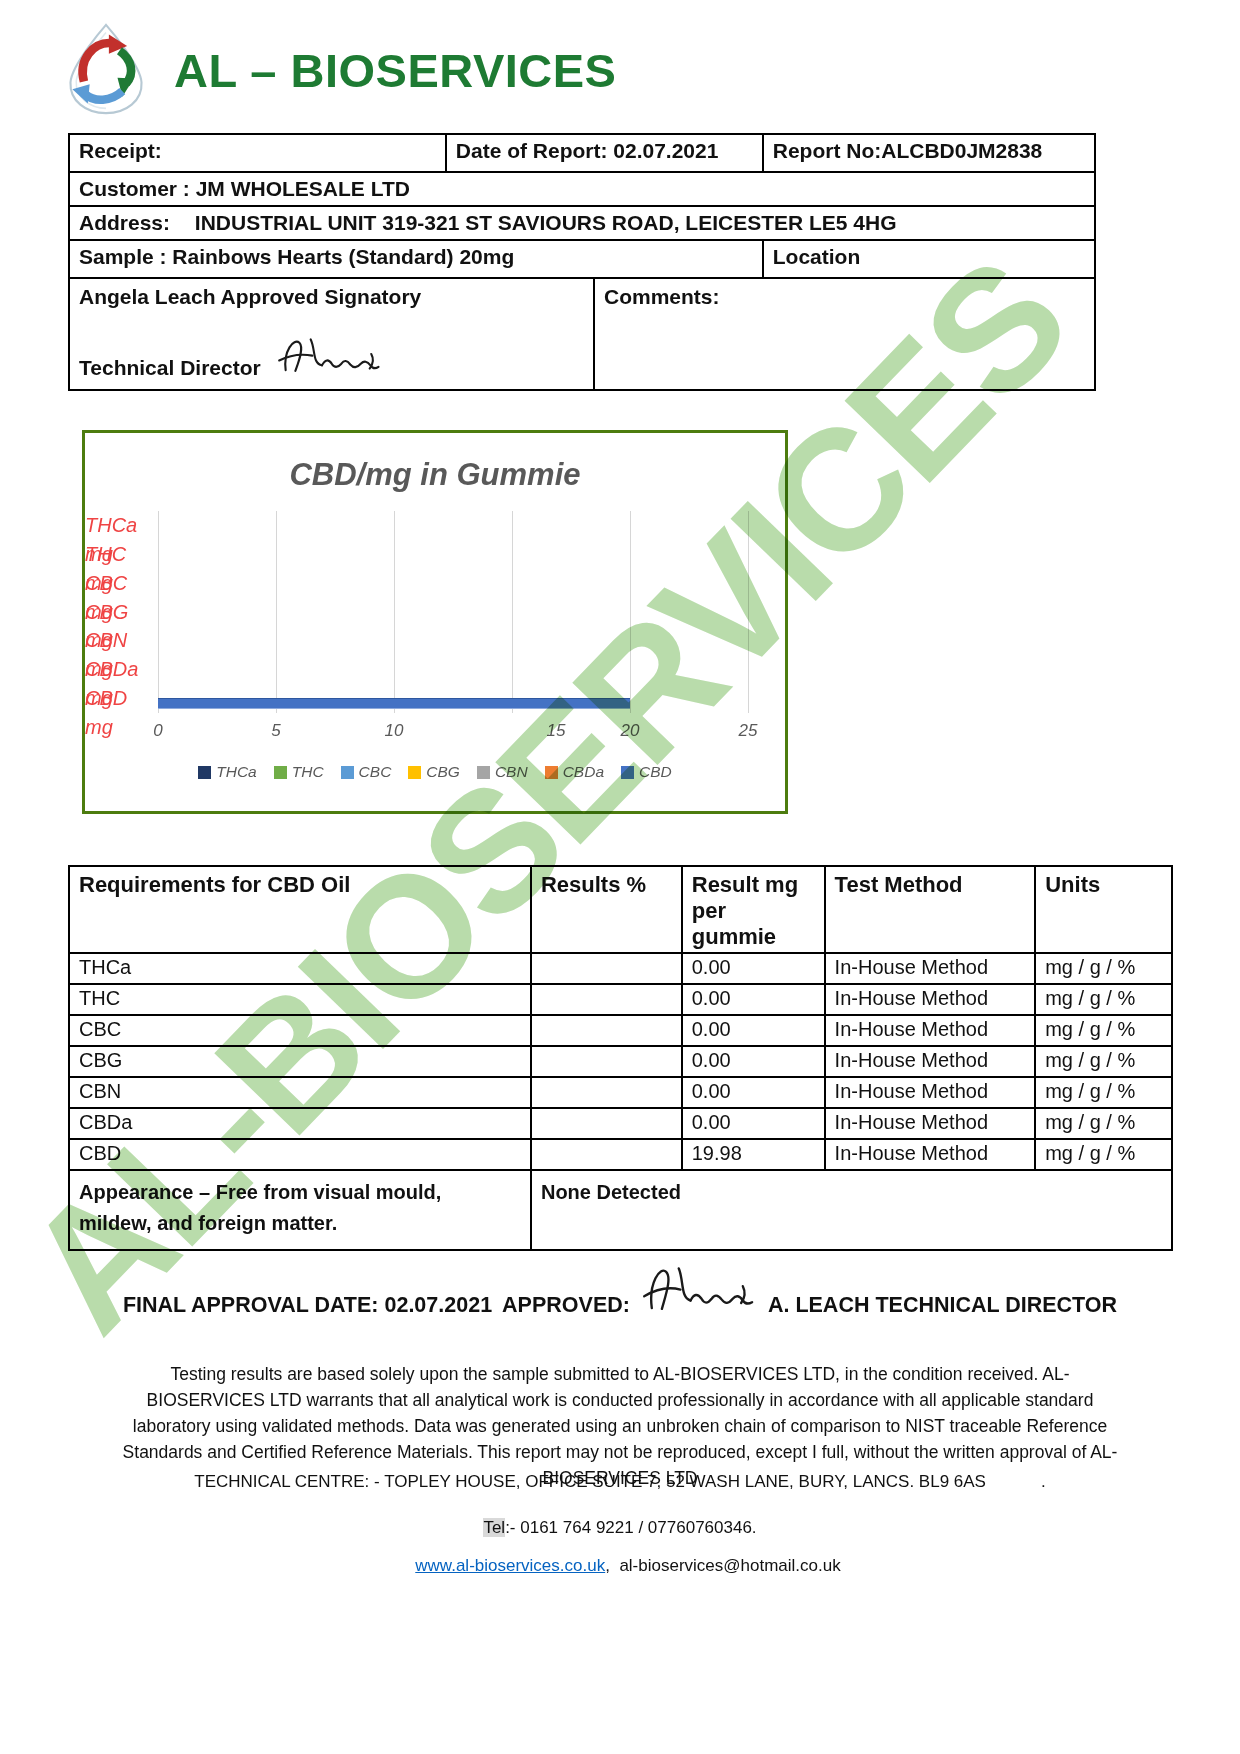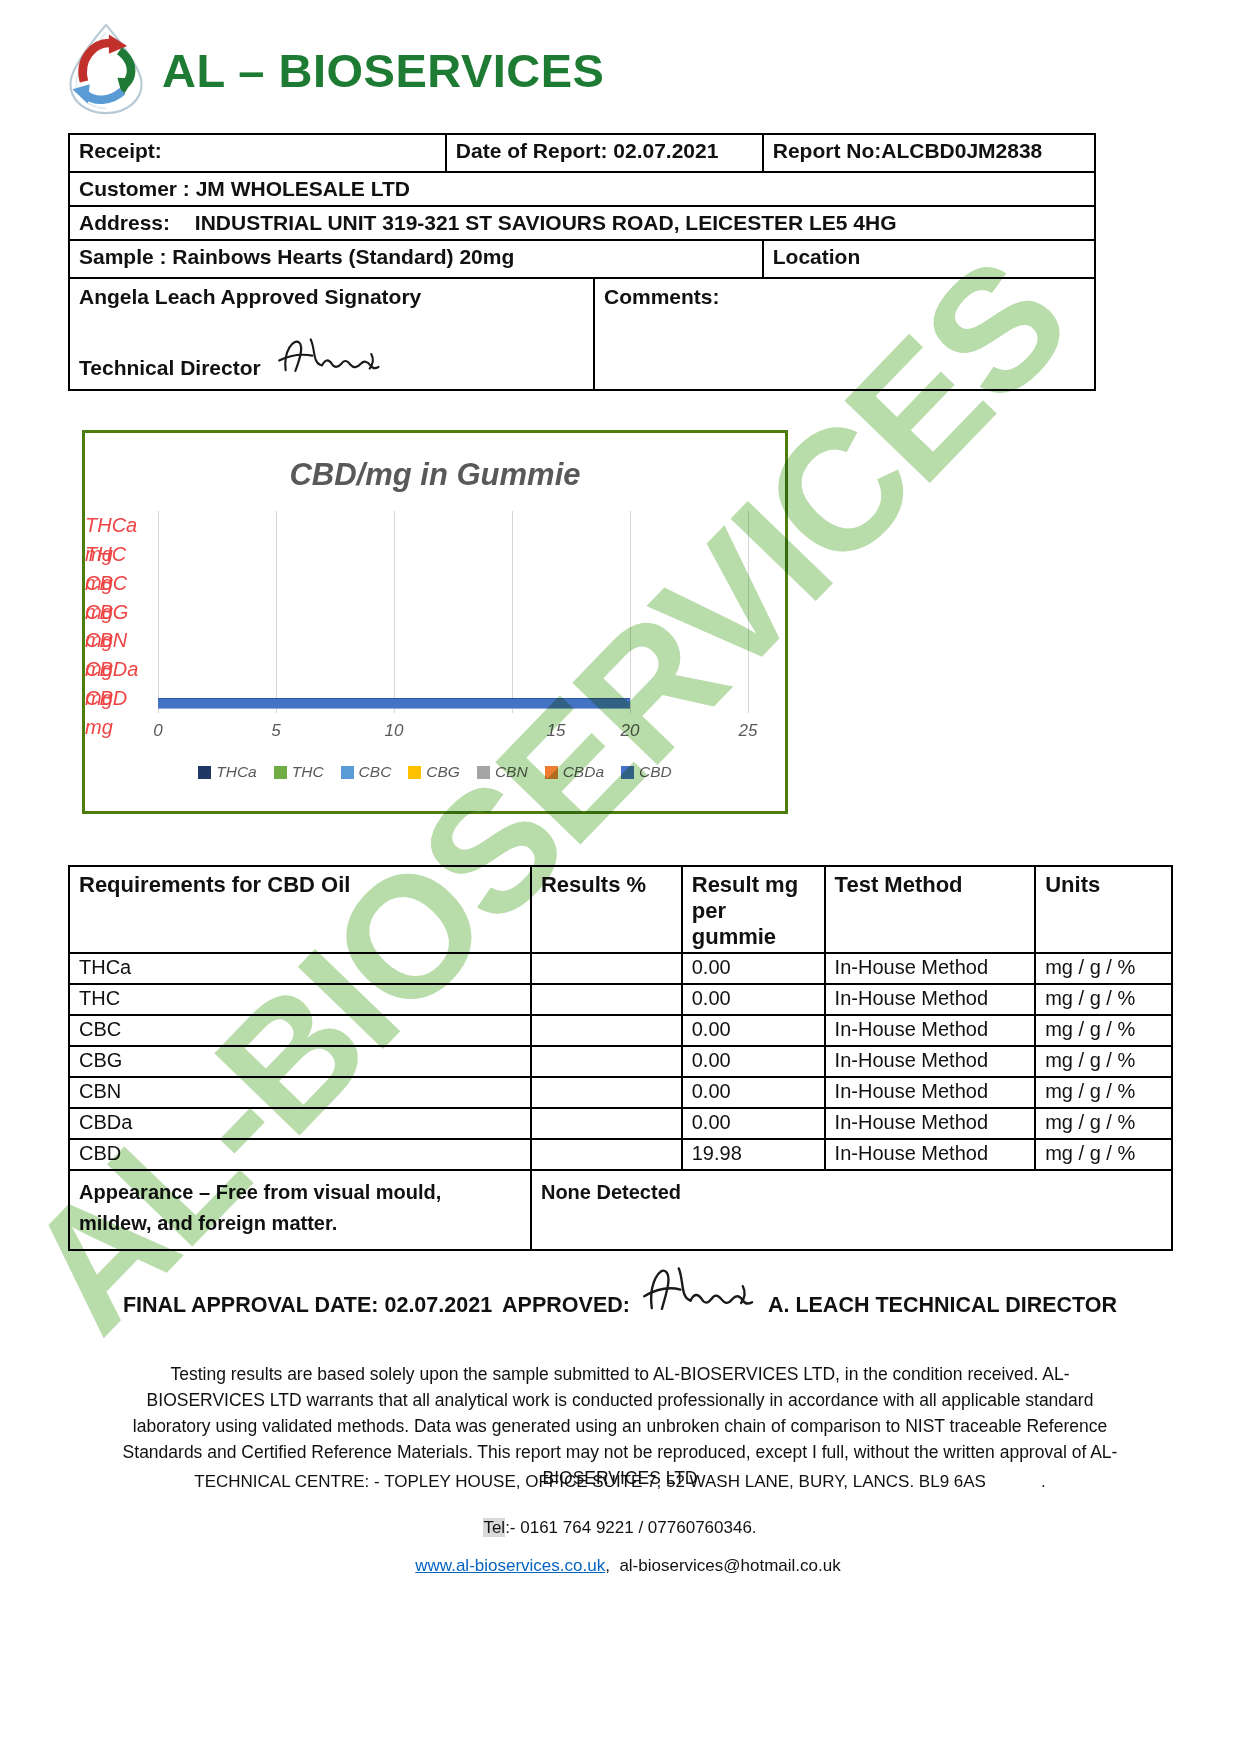--- a/index.html
+++ b/index.html
@@ -10,21 +10,21 @@
 
   
   .watermark {
     position:absolute; left:545px; top:795px;
     transform:translate(-50%,-50%) rotate(-46deg);
     font-size:172px; font-weight:bold; letter-spacing:-4px; white-space:nowrap;
     mix-blend-mode:multiply; z-index:9; pointer-events:none; user-select:none;
   }
 
   
-  .logo-row { position:absolute; left:58px; top:20px; display:flex; align-items:center; gap:8px; }
+  .logo-row { position:absolute; left:58px; top:20px; display:flex; align-items:center; gap:20px; }
   .logo-text .t1 { font-size:47px; font-weight:bold; letter-spacing:0.5px; line-height:1.05; }
   .logo-text .t2 { font-size:31px; line-height:1.1; }
 
   
   .info-table { position:absolute; left:68px; top:133px; width:1028px;
     border-collapse:collapse; font-weight:bold; font-size:21px; z-index:2; }
   .info-table td { border:2px solid #000; padding:4px 9px; vertical-align:top; }
   .info-table td.r1 { height:28px; }
   .info-table td.r2 { height:24px; }
   .addr-label { display:inline-block; min-width:110px; }

